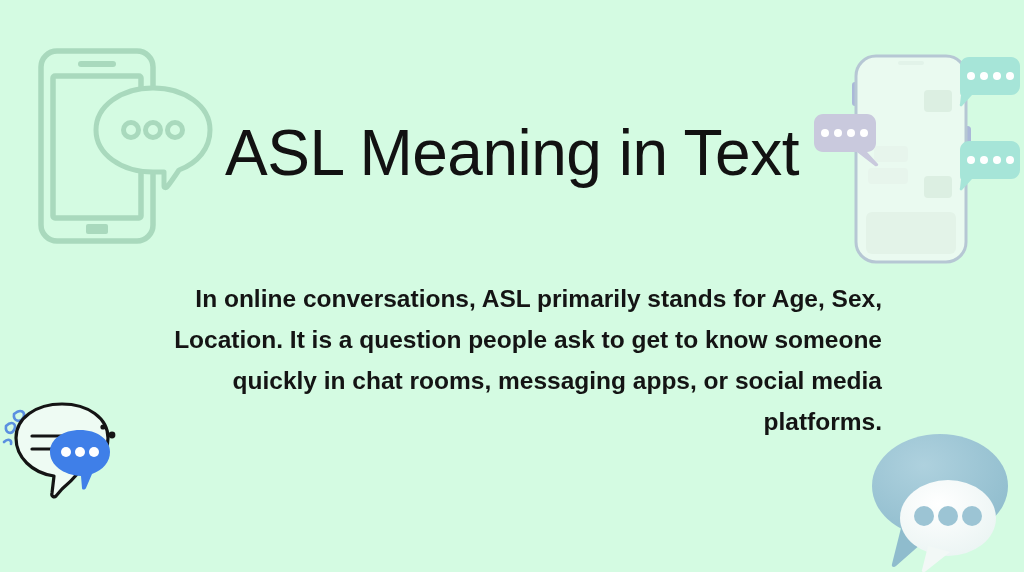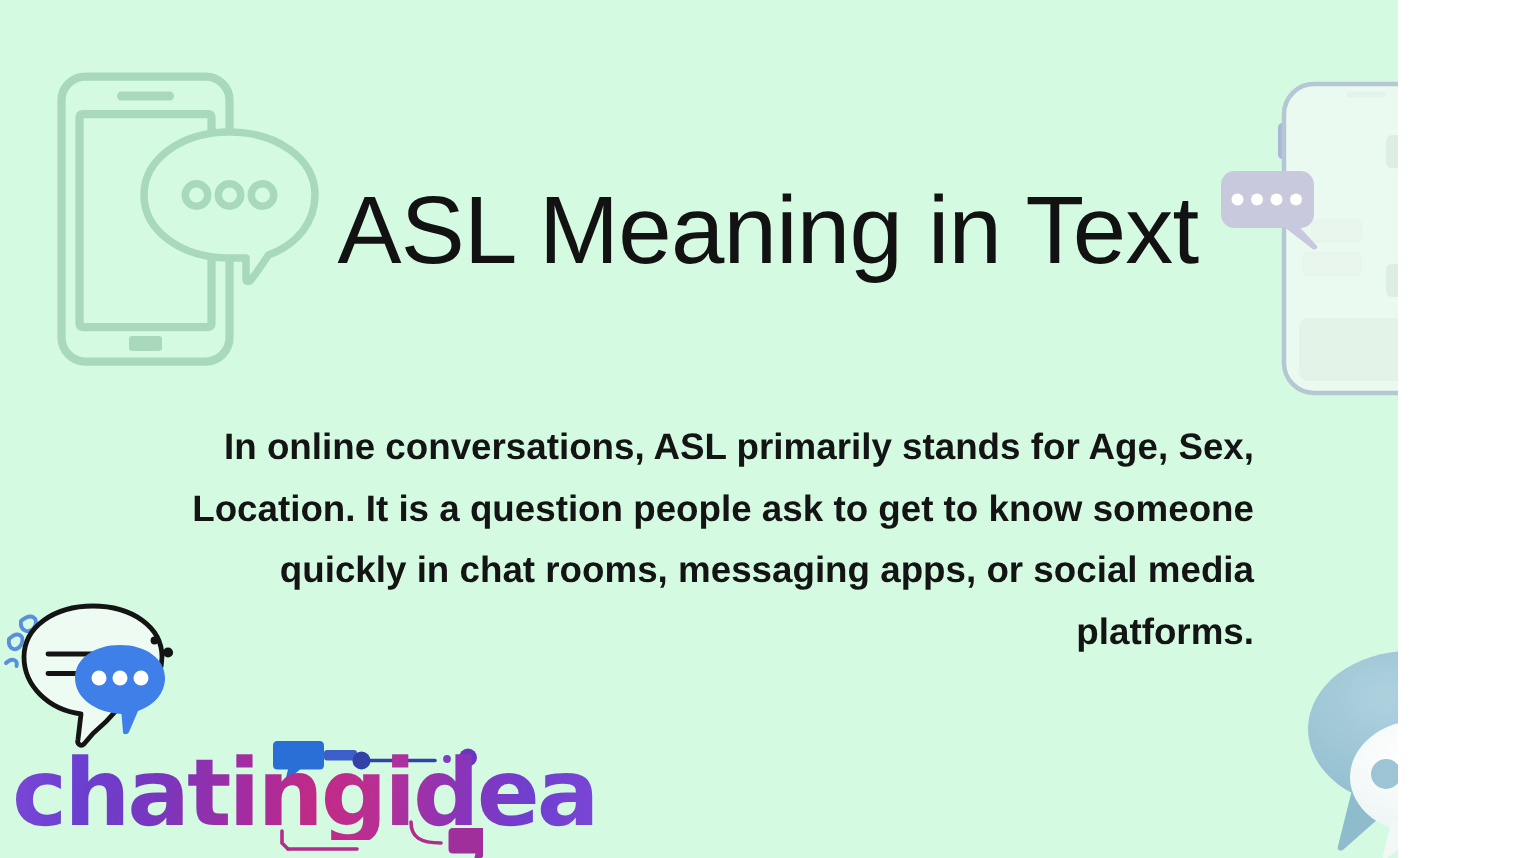--- a/index.html
+++ b/index.html
@@ -7,21 +7,21 @@
     padding: 0;
   }
   body {
     width: 1024px;
     height: 572px;
     overflow: hidden;
     font-family: "Liberation Sans", sans-serif;
   }
   #canvas {
     position: relative;
-    width: 932px;
+    width: 1024px;
     height: 572px;
     background: #d4fbe2;
     overflow: hidden;
   }
 
   
   #page-title {
     position: absolute;
     left: 0;
     top: 118px;
@@ -260,44 +260,15 @@
       <circle cx="101" cy="35" r="2.6" fill="#141414"></circle>
       <circle cx="110" cy="43" r="3.4" fill="#141414"></circle>
 
       <path d="M48 60 C48 47 61 38 78 38 C95 38 108 47 108 60 C108 70 101 78 90 82
                L84 96 C83 98 80 98 80 96 L79 84 C61 83 48 73 48 60 Z" fill="#3f7fe8"></path>
       <circle cx="64" cy="60" r="5" fill="#ffffff"></circle>
       <circle cx="78" cy="60" r="5" fill="#ffffff"></circle>
       <circle cx="92" cy="60" r="5" fill="#ffffff"></circle>
     </svg>
 
-    <div id="logo-wordmark-wrap">
-      <svg id="logo-wordmark-deco" viewBox="0 0 320 80" aria-hidden="true">
-
-        <path d="M183 2 L211 2 C213 2 214 3 214 5 L214 18 C214 20 213 21 211 21 L198 21
-                 L191 27 C190 28 188 27 189 25 L190 21 L183 21 C181 21 180 20 180 18 L180 5
-                 C180 3 181 2 183 2 Z" fill="#2a6fd6"></path>
-        <rect x="214" y="8" width="22" height="7" rx="2" fill="#3b5ec9"></rect>
-
-        <g stroke="#3342a8" stroke-width="2.4" fill="none" stroke-linecap="round">
-          <line x1="243" y1="15" x2="288" y2="15"></line>
-        </g>
-        <circle cx="239" cy="15" r="6" fill="#3342a8"></circle>
-        <circle cx="296" cy="14" r="2.6" fill="#7b3fc0"></circle>
-        <circle cx="310" cy="13" r="6" fill="#6a36bd"></circle>
-
-        <g stroke="#b32c8d" stroke-width="2.4" fill="none" stroke-linecap="round">
-          <path d="M190 74 L186 70 L186 62"></path>
-          <line x1="190" y1="74" x2="236" y2="74"></line>
-        </g>
-
-        <g>
-          <path d="M300 60 L334 60 C336 60 337 61 337 63 L337 74 C337 76 336 77 334 77
-                   L322 77 L316 83 C315 84 313 83 314 81 L315 77 L300 77
-                   C298 77 297 76 297 74 L297 63 C297 61 298 60 300 60 Z" fill="#a12f9b"></path>
-          <path d="M272 56 C272 66 278 70 292 70" stroke="#b32c8d" stroke-width="2.4" fill="none" stroke-linecap="round"></path>
-        </g>
-      </svg>
-      <div id="logo-wordmark">chatingidea</div>
-    </div>
   </div>
 
 </div>
 
 </body></html>

